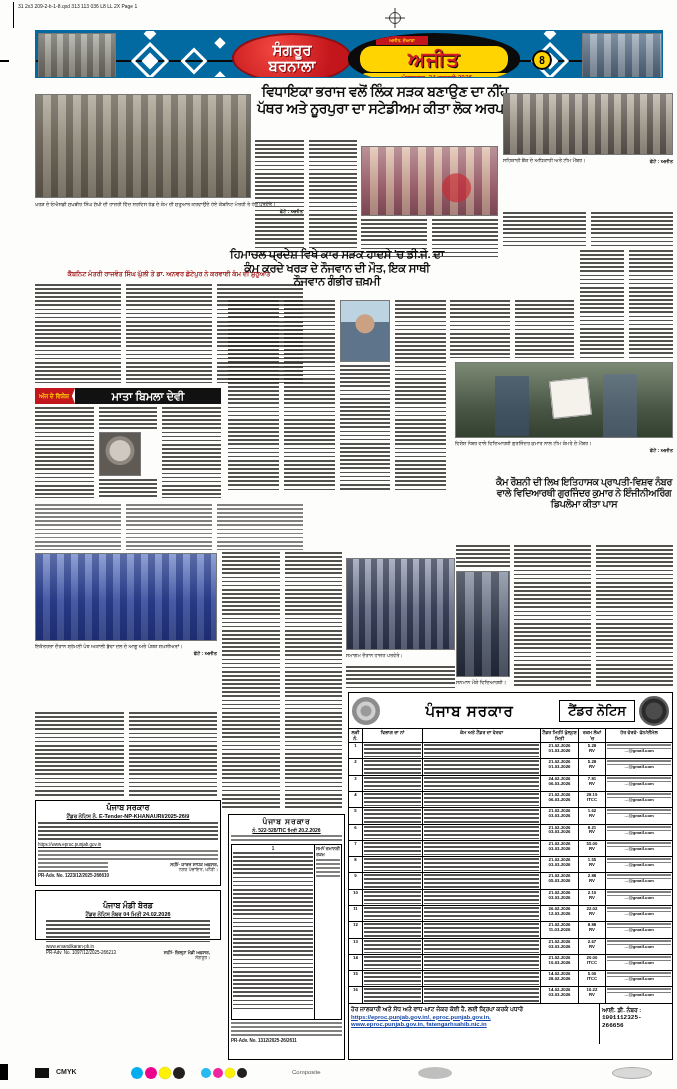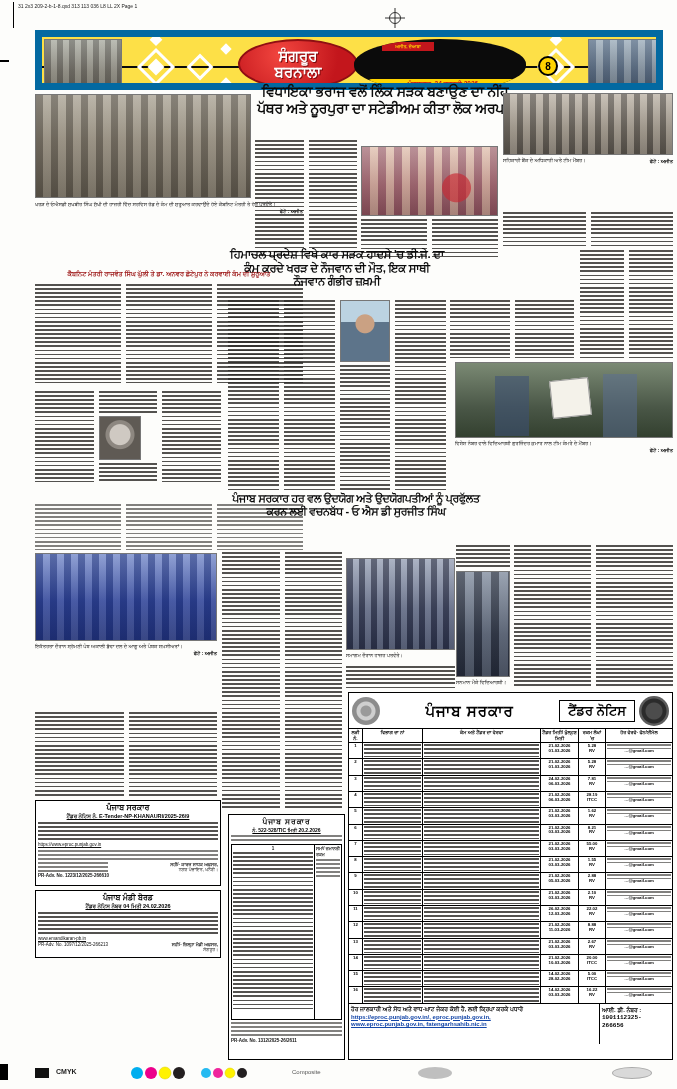--- a/index.html
+++ b/index.html
@@ -36,21 +36,21 @@
   <div class="abs" style="left:18px;top:3px;width:400px;height:8px;font-size:5px;color:#222">31 2x3 209-2-b-1-8.qxd  313 113 036  L8 LL 2X  Page 1</div>
   <div class="abs" style="left:13px;top:2px;width:1px;height:26px;background:#000"></div>
   <div class="abs" style="left:0;top:60px;width:9px;height:2px;background:#000"></div>
 
   <svg class="abs" style="left:385px;top:8px" width="20" height="20" viewBox="0 0 20 20">
     <circle cx="10" cy="10" r="5.5" fill="none" stroke="#333" stroke-width="1"></circle>
     <line x1="10" y1="0" x2="10" y2="20" stroke="#333" stroke-width="1"></line>
     <line x1="0" y1="10" x2="20" y2="10" stroke="#333" stroke-width="1"></line>
   </svg>
 
-  <div class="abs ov" style="left:35px;top:30px;width:628px;height:60px;background:#fde047;border:7px solid #0369a1">
+  <div class="abs ov" style="left:35px;top:30px;width:628px;height:48px;background:#0369a1;border:1px solid #0369a1">
     <div class="abs" style="left:0;top:29px;width:628px;height:2px;background:#0a0a0a"></div>
 
     <div class="abs photo" style="left:2px;top:2px;width:78px;height:54px;background:
       repeating-linear-gradient(90deg,rgba(60,55,50,.45) 0 6px,rgba(150,145,135,.35) 6px 12px),
       linear-gradient(180deg,#cfd4cd,#8e8d84 60%,#6e6d64)"></div>
     <div class="abs photo" style="left:546px;top:2px;width:80px;height:54px;background:
       repeating-linear-gradient(90deg,rgba(40,60,90,.4) 0 7px,rgba(160,170,180,.35) 7px 14px),
       linear-gradient(180deg,#b9c8d4,#72808e 60%,#4e5a66)"></div>
 
     <svg class="abs" style="left:84px;top:0" width="112" height="60" viewBox="0 0 112 60">
@@ -72,20 +72,23 @@
       <rect x="2" y="42" width="8" height="8" fill="#fff" transform="rotate(45 6 46)"></rect>
     </svg>
 
     <div class="abs" style="left:196px;top:2px;width:120px;height:50px;border-radius:50%;background:radial-gradient(circle at 35% 30%,#f2463f,#c3161c 70%);border:2px solid #8e0f13;display:flex;flex-direction:column;align-items:center;justify-content:center">
       <div style="font-size:15px;font-weight:bold;color:#fff;line-height:1.05;text-shadow:1px 1px 0 #7a0a0d">ਸੰਗਰੂਰ</div>
       <div style="font-size:15px;font-weight:bold;color:#fff;line-height:1.05;text-shadow:1px 1px 0 #7a0a0d">ਬਰਨਾਲਾ</div>
     </div>
 
     <div class="abs ov" style="left:312px;top:2px;width:172px;height:52px;border-radius:50% / 48%;background:#0b0b0b">
       <div class="abs" style="left:28px;top:3px;width:52px;height:9px;background:#c3161c;color:#ffd400;font-size:4.5px;font-weight:bold;text-align:center;line-height:9px">ਅਜੀਤ, ਦੋਆਬਾ</div>
+      <div class="abs" style="left:12px;top:13px;width:148px;height:26px;border-radius:12px;background:#ffd400;display:flex;align-items:center;justify-content:center">
+        <span style="font-size:20px;font-weight:bold;color:#d61f26;text-shadow:1px 1px 0 #000;letter-spacing:1px">ਅਜੀਤ</span>
+      </div>
       <div class="abs" style="left:14px;top:40px;width:150px;height:9px;background:#ffd400;border-radius:4px;font-size:6.5px;font-weight:bold;color:#c3161c;text-align:center;line-height:9px">ਮੰਗਲਵਾਰ, 24 ਫਰਵਰੀ 2026</div>
       <div class="abs" style="left:8px;top:42px;width:5px;height:5px;border-radius:50%;background:#2fa8e1"></div>
     </div>
 
     <div class="abs" style="left:496px;top:19px;width:20px;height:20px;border-radius:50%;background:#ffd400;border:2.5px solid #000;display:flex;align-items:center;justify-content:center;font-size:10px;font-weight:bold;color:#000">8</div>
   </div>
 
   <div class="abs photo" style="left:35px;top:94px;width:216px;height:104px;background:
     repeating-linear-gradient(90deg,rgba(55,48,40,.5) 0 7px,rgba(135,125,112,.35) 7px 15px),
     linear-gradient(180deg,#d8d5c9 0%,#a39d8f 45%,#6f6a5e 100%)"></div>
@@ -149,52 +152,56 @@
   <div class="abs photo" style="left:455px;top:362px;width:218px;height:76px;background:
     linear-gradient(180deg,#7b8a74,#4a5747 60%,#33402f)">
     <div style="position:absolute;left:44%;top:22%;width:18%;height:52%;background:#f4f2ea;transform:rotate(-6deg);border:1px solid #999"></div>
     <div style="position:absolute;left:18%;top:18%;width:16%;height:80%;background:rgba(60,80,120,.55)"></div>
     <div style="position:absolute;left:68%;top:15%;width:16%;height:85%;background:rgba(90,110,150,.5)"></div>
   </div>
   <div class="abs ov cap" style="left:455px;top:440px;width:218px;height:13px">ਵਿਸ਼ੇਸ਼ ਨੰਬਰ ਵਾਲੇ ਵਿਦਿਆਰਥੀ ਗੁਰਜਿੰਦਰ ਕੁਮਾਰ ਨਾਲ ਟੀਮ ਕੰਮਰੇ ਦੇ ਮੈਂਬਰ।</div>
   <div class="abs credit" style="left:618px;top:447px;width:55px;height:6px">ਫੋਟੋ : ਅਜੀਤ</div>
 
   <div class="abs" style="left:35px;top:388px;width:186px;height:112px">
+    <div style="display:flex;height:16px">
+      <div style="background:#c3161c;color:#ffd400;font-size:6px;font-weight:bold;line-height:16px;padding:0 6px 0 4px;clip-path:polygon(0 0,100% 0,92% 50%,100% 100%,0 100%)">ਅੱਜ ਦੇ ਵਿਸ਼ੇਸ਼</div>
+      <div style="flex:1;background:#111;color:#fff;font-size:11px;font-weight:bold;text-align:center;line-height:16px">ਮਾਤਾ ਬਿਮਲਾ ਦੇਵੀ</div>
+    </div>
     <div style="display:flex;gap:5px;height:94px;padding-top:3px">
       <div class="micro" style="flex:1"></div>
       <div style="flex:1;display:flex;flex-direction:column;gap:3px">
         <div class="micro" style="height:22px"></div>
         <div class="photo" style="height:44px;width:42px;background:
           radial-gradient(circle at 50% 42%,#cfc9c2 10px,#8d8780 11px 14px,#5f5a54 15px),
           linear-gradient(180deg,#9b958e,#4f4a44)"></div>
         <div class="micro" style="flex:1"></div>
       </div>
       <div class="micro" style="flex:1"></div>
     </div>
   </div>
 
   <div class="abs cols" style="left:35px;top:504px;width:268px;height:46px">
     <div class="micro lite"></div>
     <div class="micro lite"></div>
     <div class="micro lite"></div>
   </div>
 
   <div class="abs ov hl" style="left:222px;top:492px;width:268px;height:54px;font-size:11px">
-    <div>ਪੰਜਾਬ ਸਰਕਾਰ ਹਰ ਵਲ ਉਦਯੋਗ ਅਤੇ ਉਦਯੋਗਪਤੀਆਂ ਨੂੰ ਪ੍ਰਫੁੱਲਤ ਕਰਨ ਲਈ ਵਚਨਬੱਧ - ਓ ਐਸ ਡੀ ਸੁਰਜੀਤ ਸਿੰਘ</div>
   </div>
   <div class="abs cols" style="left:222px;top:552px;width:120px;height:258px">
     <div class="micro"></div>
     <div class="micro"></div>
   </div>
   <div class="abs photo" style="left:346px;top:558px;width:109px;height:92px;background:
     repeating-linear-gradient(90deg,rgba(25,30,55,.6) 0 6px,rgba(120,130,160,.4) 6px 12px),
     linear-gradient(180deg,#cfd4dc,#6a7184 55%,#3c4254)"></div>
   <div class="abs ov cap" style="left:346px;top:652px;width:109px;height:12px">ਸਮਾਗਮ ਦੌਰਾਨ ਹਾਜ਼ਰ ਪਤਵੰਤੇ।</div>
   <div class="abs micro" style="left:346px;top:666px;width:109px;height:22px"></div>
 
+  <div class="abs ov hl" style="left:495px;top:476px;width:178px;height:52px;font-size:9.5px">ਕੈਮ ਰੌਸ਼ਨੀ ਦੀ ਲਿਖ ਇਤਿਹਾਸਕ ਪ੍ਰਾਪਤੀ-ਵਿਸ਼ਵ ਨੰਬਰ ਵਾਲੇ ਵਿਦਿਆਰਥੀ ਗੁਰਜਿੰਦਰ ਕੁਮਾਰ ਨੇ ਇੰਜੀਨੀਅਰਿੰਗ ਡਿਪਲੋਮਾ ਕੀਤਾ ਪਾਸ</div>
   <div class="abs micro" style="left:456px;top:545px;width:54px;height:24px"></div>
   <div class="abs photo" style="left:456px;top:571px;width:54px;height:106px;background:
     repeating-linear-gradient(90deg,rgba(20,25,40,.55) 0 8px,rgba(110,120,140,.4) 8px 17px),
     linear-gradient(180deg,#b9c2cc,#525a68 60%,#2e3440)"></div>
   <div class="abs ov cap" style="left:456px;top:679px;width:54px;height:10px">ਸਨਮਾਨ ਮੌਕੇ ਵਿਦਿਆਰਥੀ।</div>
   <div class="abs cols" style="left:514px;top:545px;width:159px;height:143px">
     <div class="micro"></div>
     <div class="micro"></div>
   </div>
 
@@ -217,21 +224,21 @@
     <div style="display:flex;justify-content:space-between">
       <div class="micro lite" style="width:70px;height:10px"></div>
       <div style="text-align:right">
         <div class="tinytxt" style="font-weight:bold">ਸਹੀ/- ਕਾਰਜ ਸਾਧਕ ਅਫ਼ਸਰ,</div>
         <div class="tinytxt">ਨਗਰ ਪੰਚਾਇਤ, ਖਨੌਰੀ।</div>
       </div>
     </div>
     <div class="tinytxt" style="font-weight:bold">PR-Adv. No. 1223/12/2025-266610</div>
   </div>
 
-  <div class="abs boxed" style="left:35px;top:890px;width:186px;height:68px;padding:2px">
+  <div class="abs boxed" style="left:35px;top:890px;width:186px;height:50px;padding:10px">
     <div style="font-size:8px;font-weight:bold;text-align:center">ਪੰਜਾਬ ਮੰਡੀ ਬੋਰਡ</div>
     <div class="u" style="font-size:5.5px;font-weight:bold;text-align:center">ਟੈਂਡਰ ਨੋਟਿਸ ਨੰਬਰ 04 ਮਿਤੀ 24.02.2026</div>
     <div class="micro" style="height:22px;margin:2px 0"></div>
     <div class="tinytxt blue u">www.emandikaran-pb.in</div>
     <div style="display:flex;justify-content:space-between">
       <div class="tinytxt">PR-Adv. No. 1097/12/2025-266213</div>
       <div style="text-align:right">
         <div class="tinytxt" style="font-weight:bold">ਸਹੀ/- ਜ਼ਿਲ੍ਹਾ ਮੰਡੀ ਅਫ਼ਸਰ,</div>
         <div class="tinytxt">ਸੰਗਰੂਰ।</div>
       </div>

